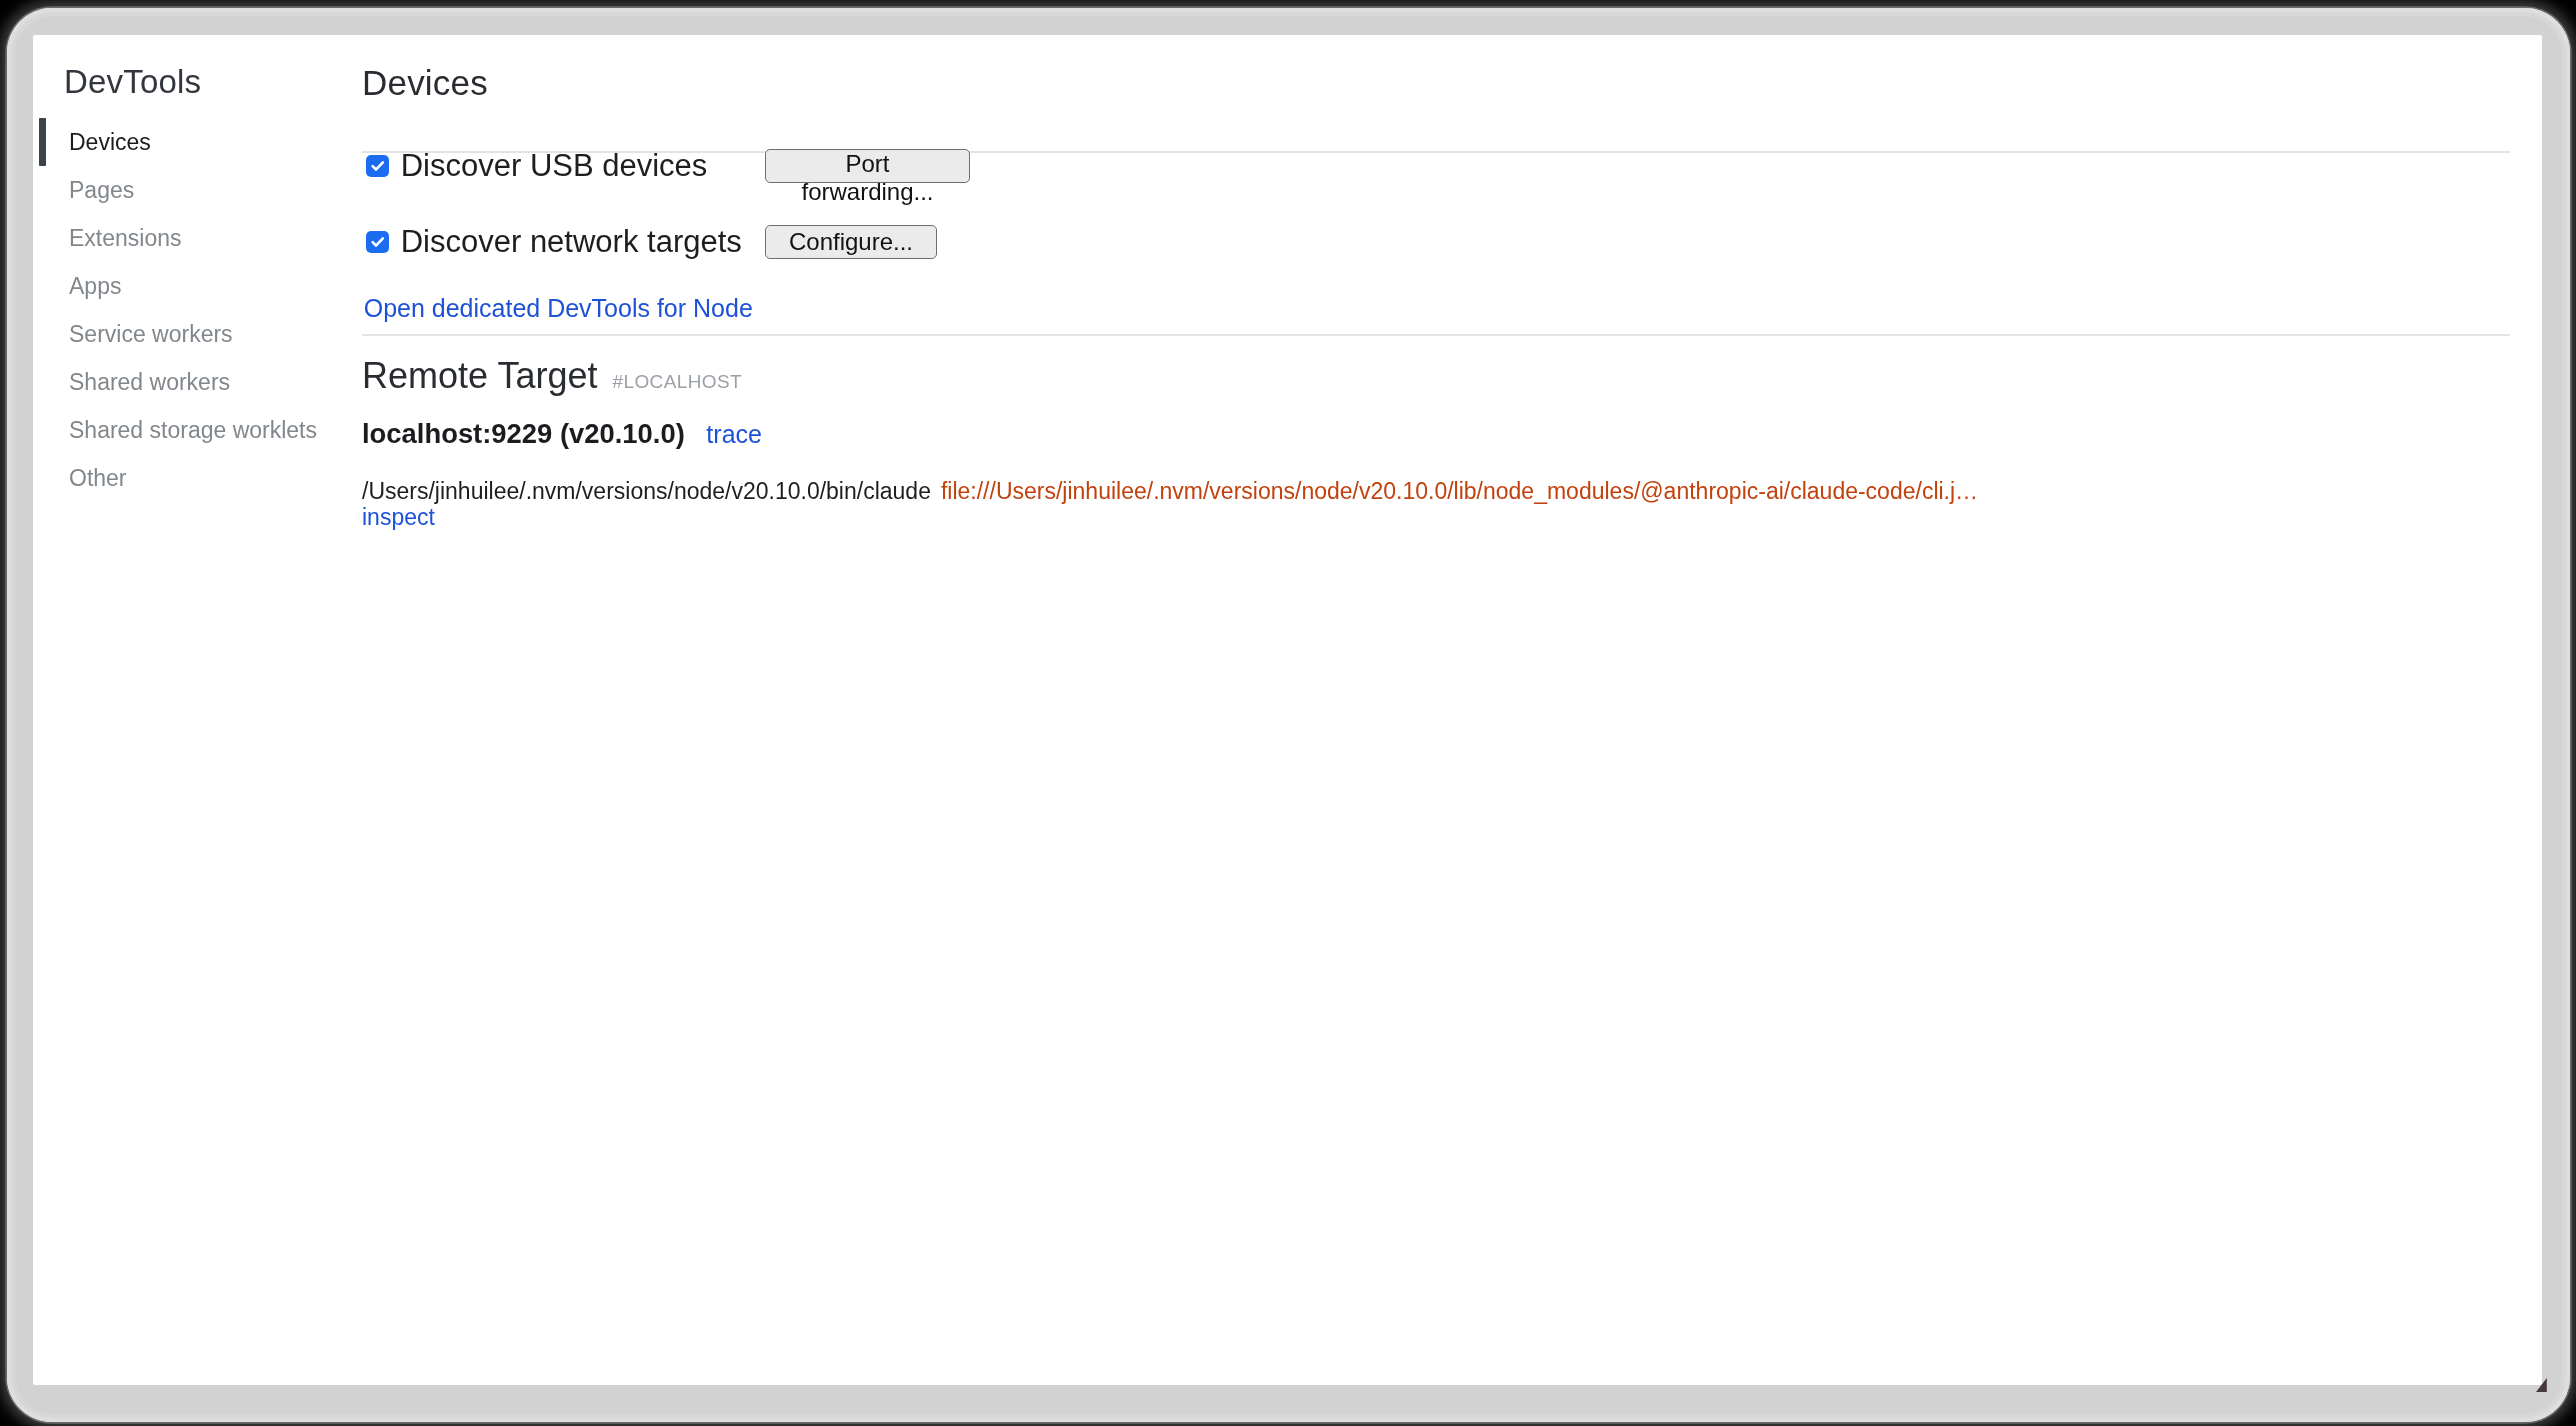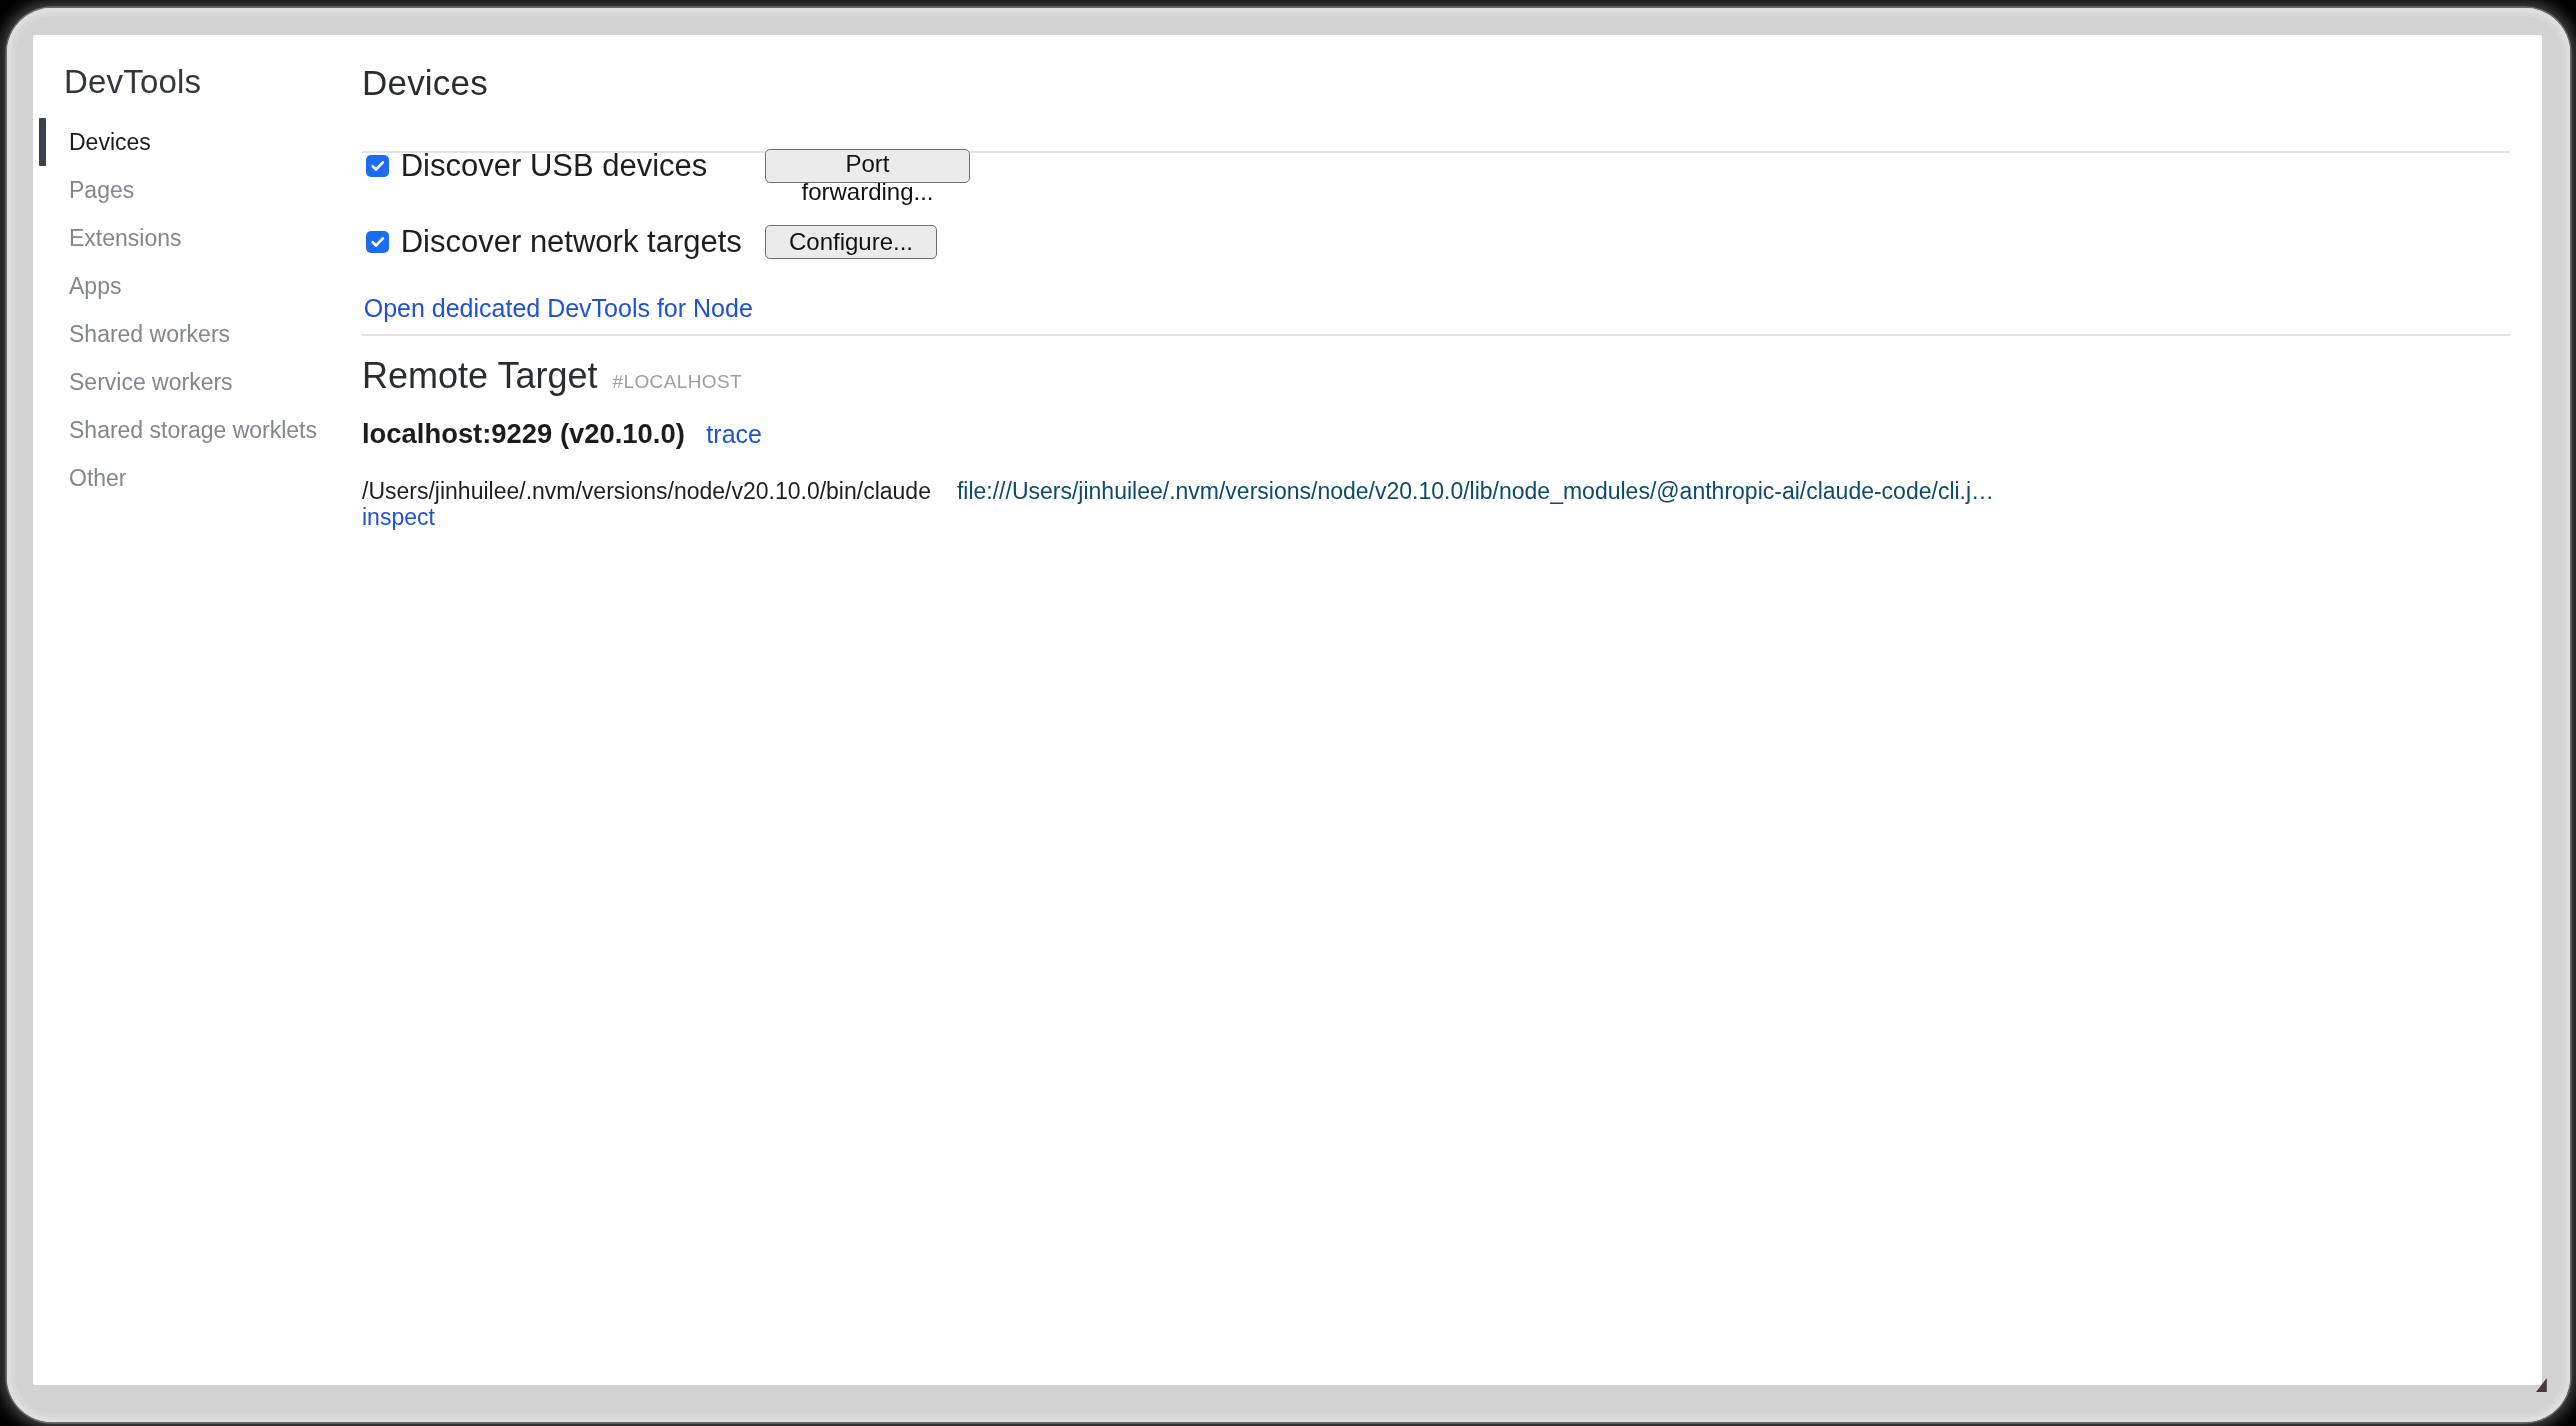--- a/index.html
+++ b/index.html
@@ -70,21 +70,21 @@
 
   .remote-heading { position:absolute; left:0; top:323px; font-size:36px; line-height:1; color:#292c31; }
   .remote-tag { font-size:19px; color:#9aa0a6; margin-left:15px; letter-spacing:0.4px; }
 
   .target-row { position:absolute; left:0; top:384px; font-size:27.4px; line-height:1.1; }
   .target-title { font-weight:bold; color:#1b1c1f; }
   .trace-link { font-size:25px; margin-left:21.6px; font-weight:normal; }
 
   .target-detail { position:absolute; left:0; top:443px; font-size:23px; line-height:26px; }
   .path-primary { color:#1d1e20; }
-  .path-secondary { color:#0c4a6e; margin-left:26px; }
+  .path-secondary { color:#c2410c; margin-left:10px; }
 
   
   .resize-artifact {
     position:absolute; left:2536px; top:1378px; width:10.8px; height:14px;
     background:#473a3a; clip-path:polygon(100% 0, 100% 100%, 0 100%);
   }
 </style>
 </head>
 <body>
 
@@ -102,24 +102,24 @@
     <div class="nav-item">
       <span>Pages</span>
     </div>
     <div class="nav-item">
       <span>Extensions</span>
     </div>
     <div class="nav-item">
       <span>Apps</span>
     </div>
     <div class="nav-item">
-      <span>Shared workers</span>
+      <span>Service workers</span>
     </div>
     <div class="nav-item">
-      <span>Service workers</span>
+      <span>Shared workers</span>
     </div>
     <div class="nav-item">
       <span>Shared storage worklets</span>
     </div>
     <div class="nav-item">
       <span>Other</span>
     </div>
   </div>
 
   <div class="main">

